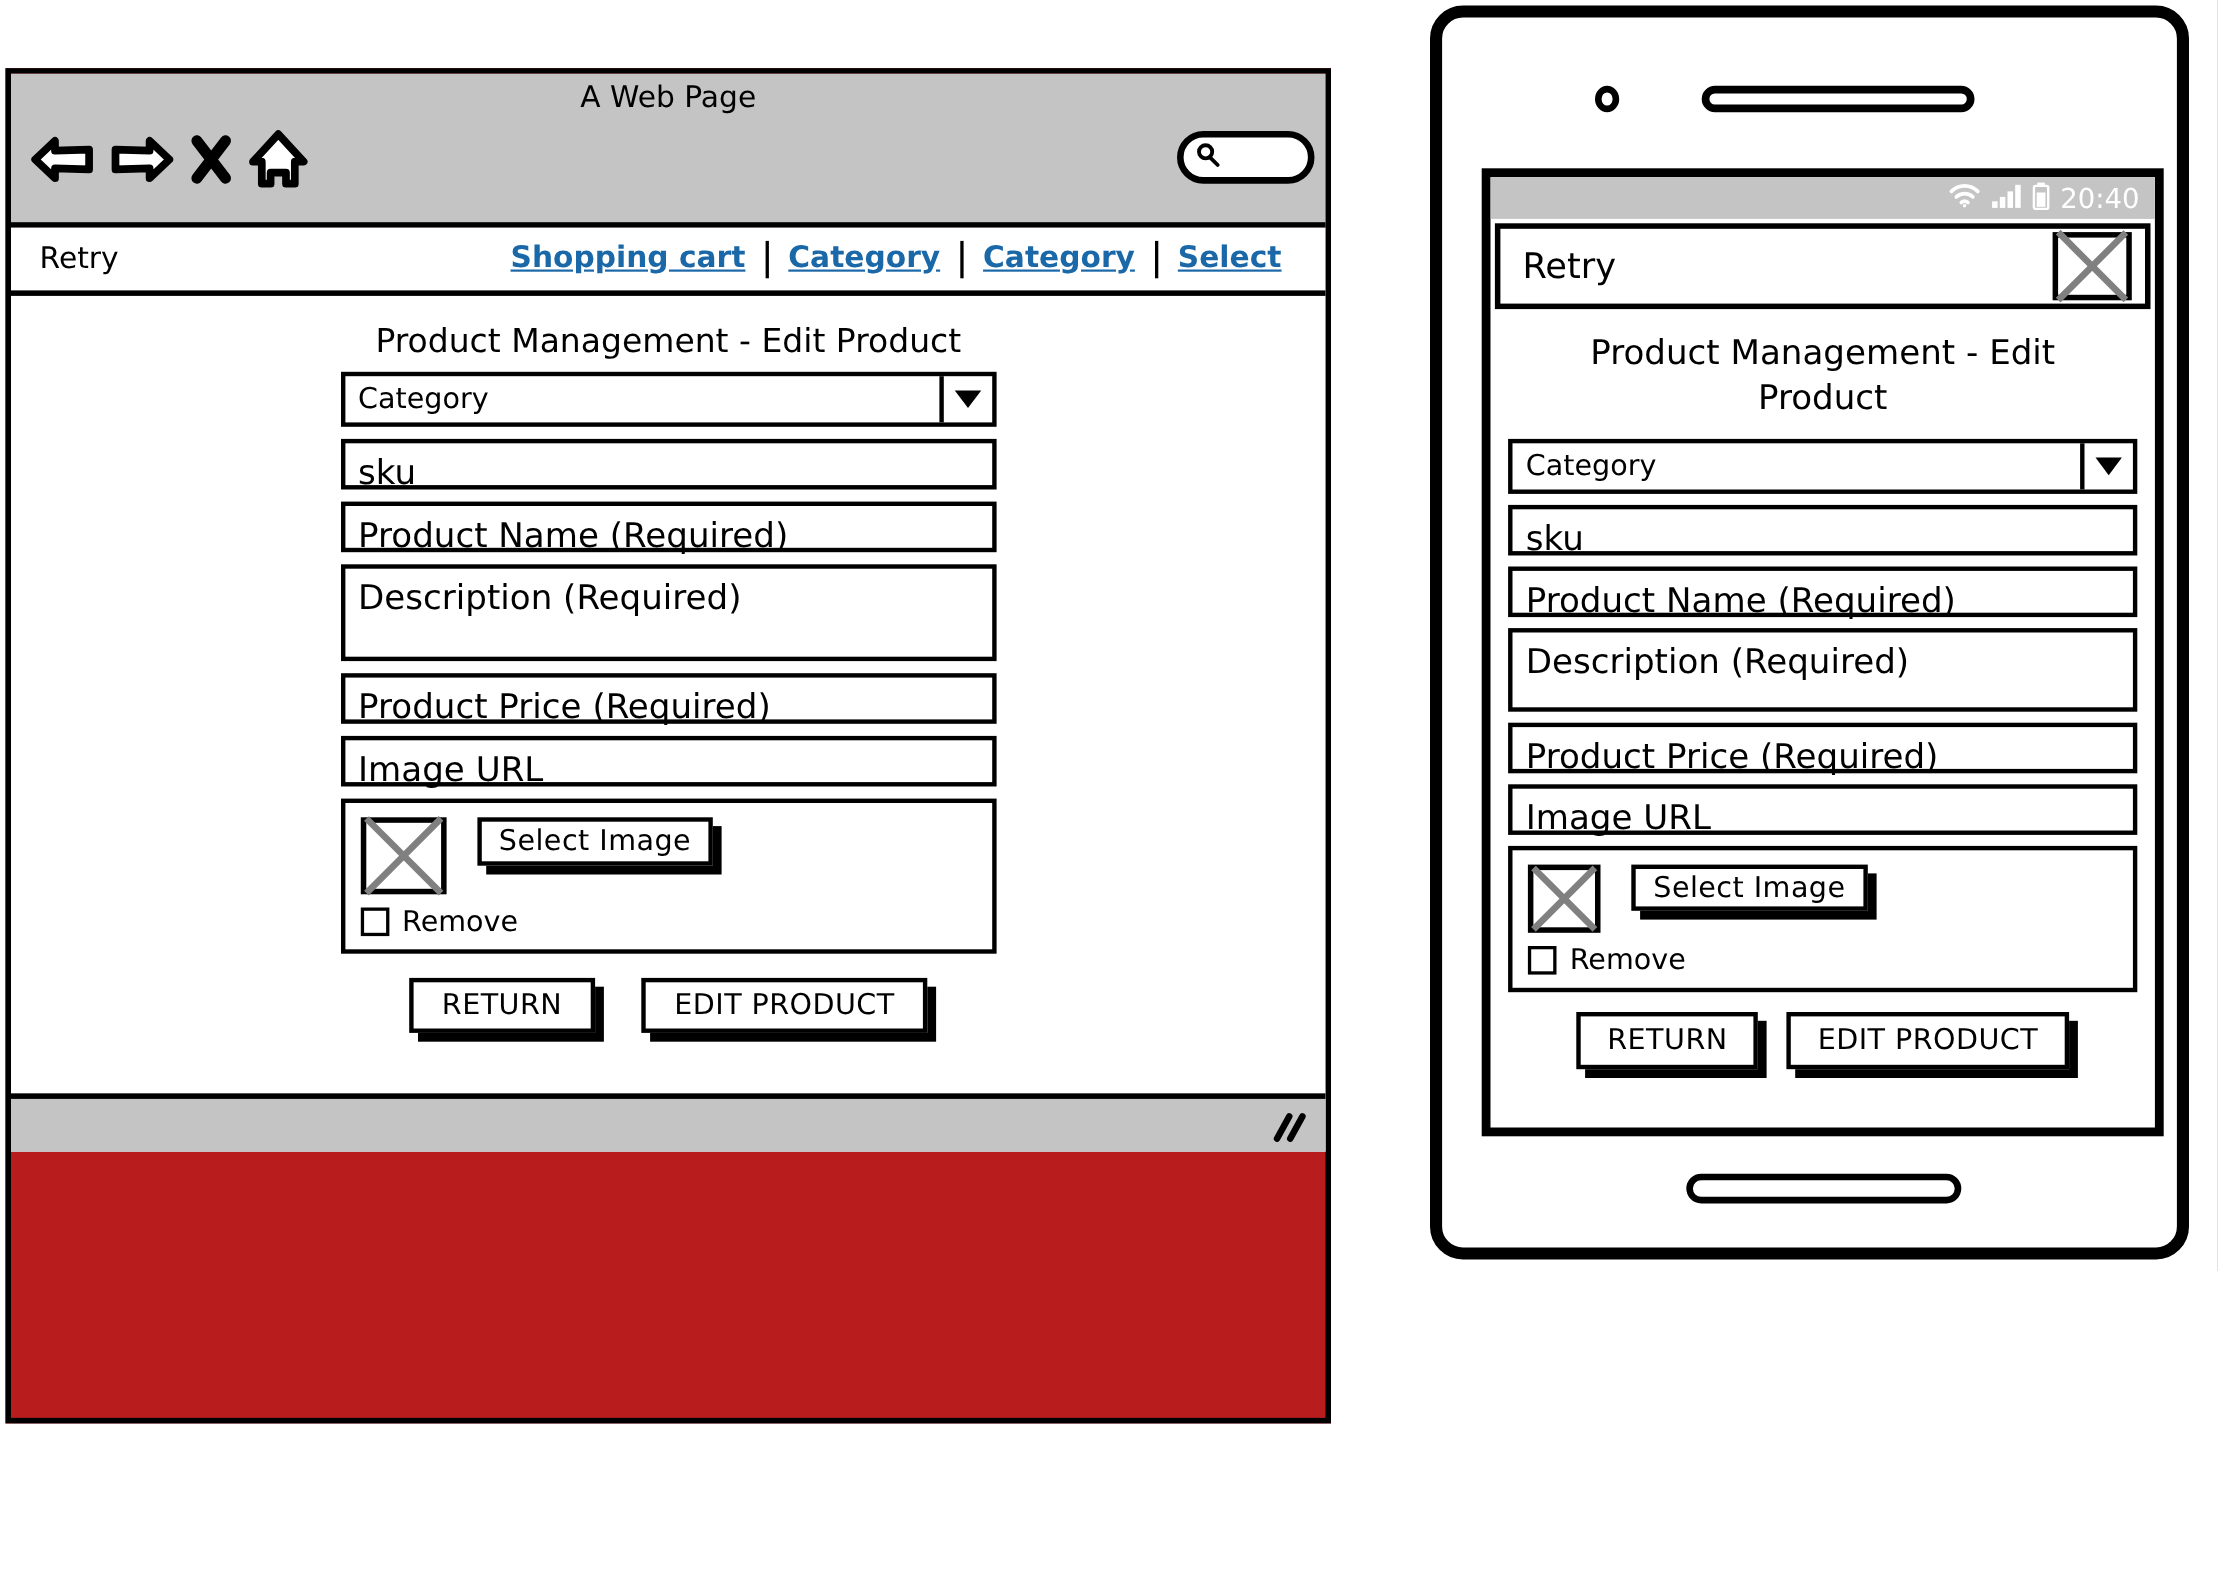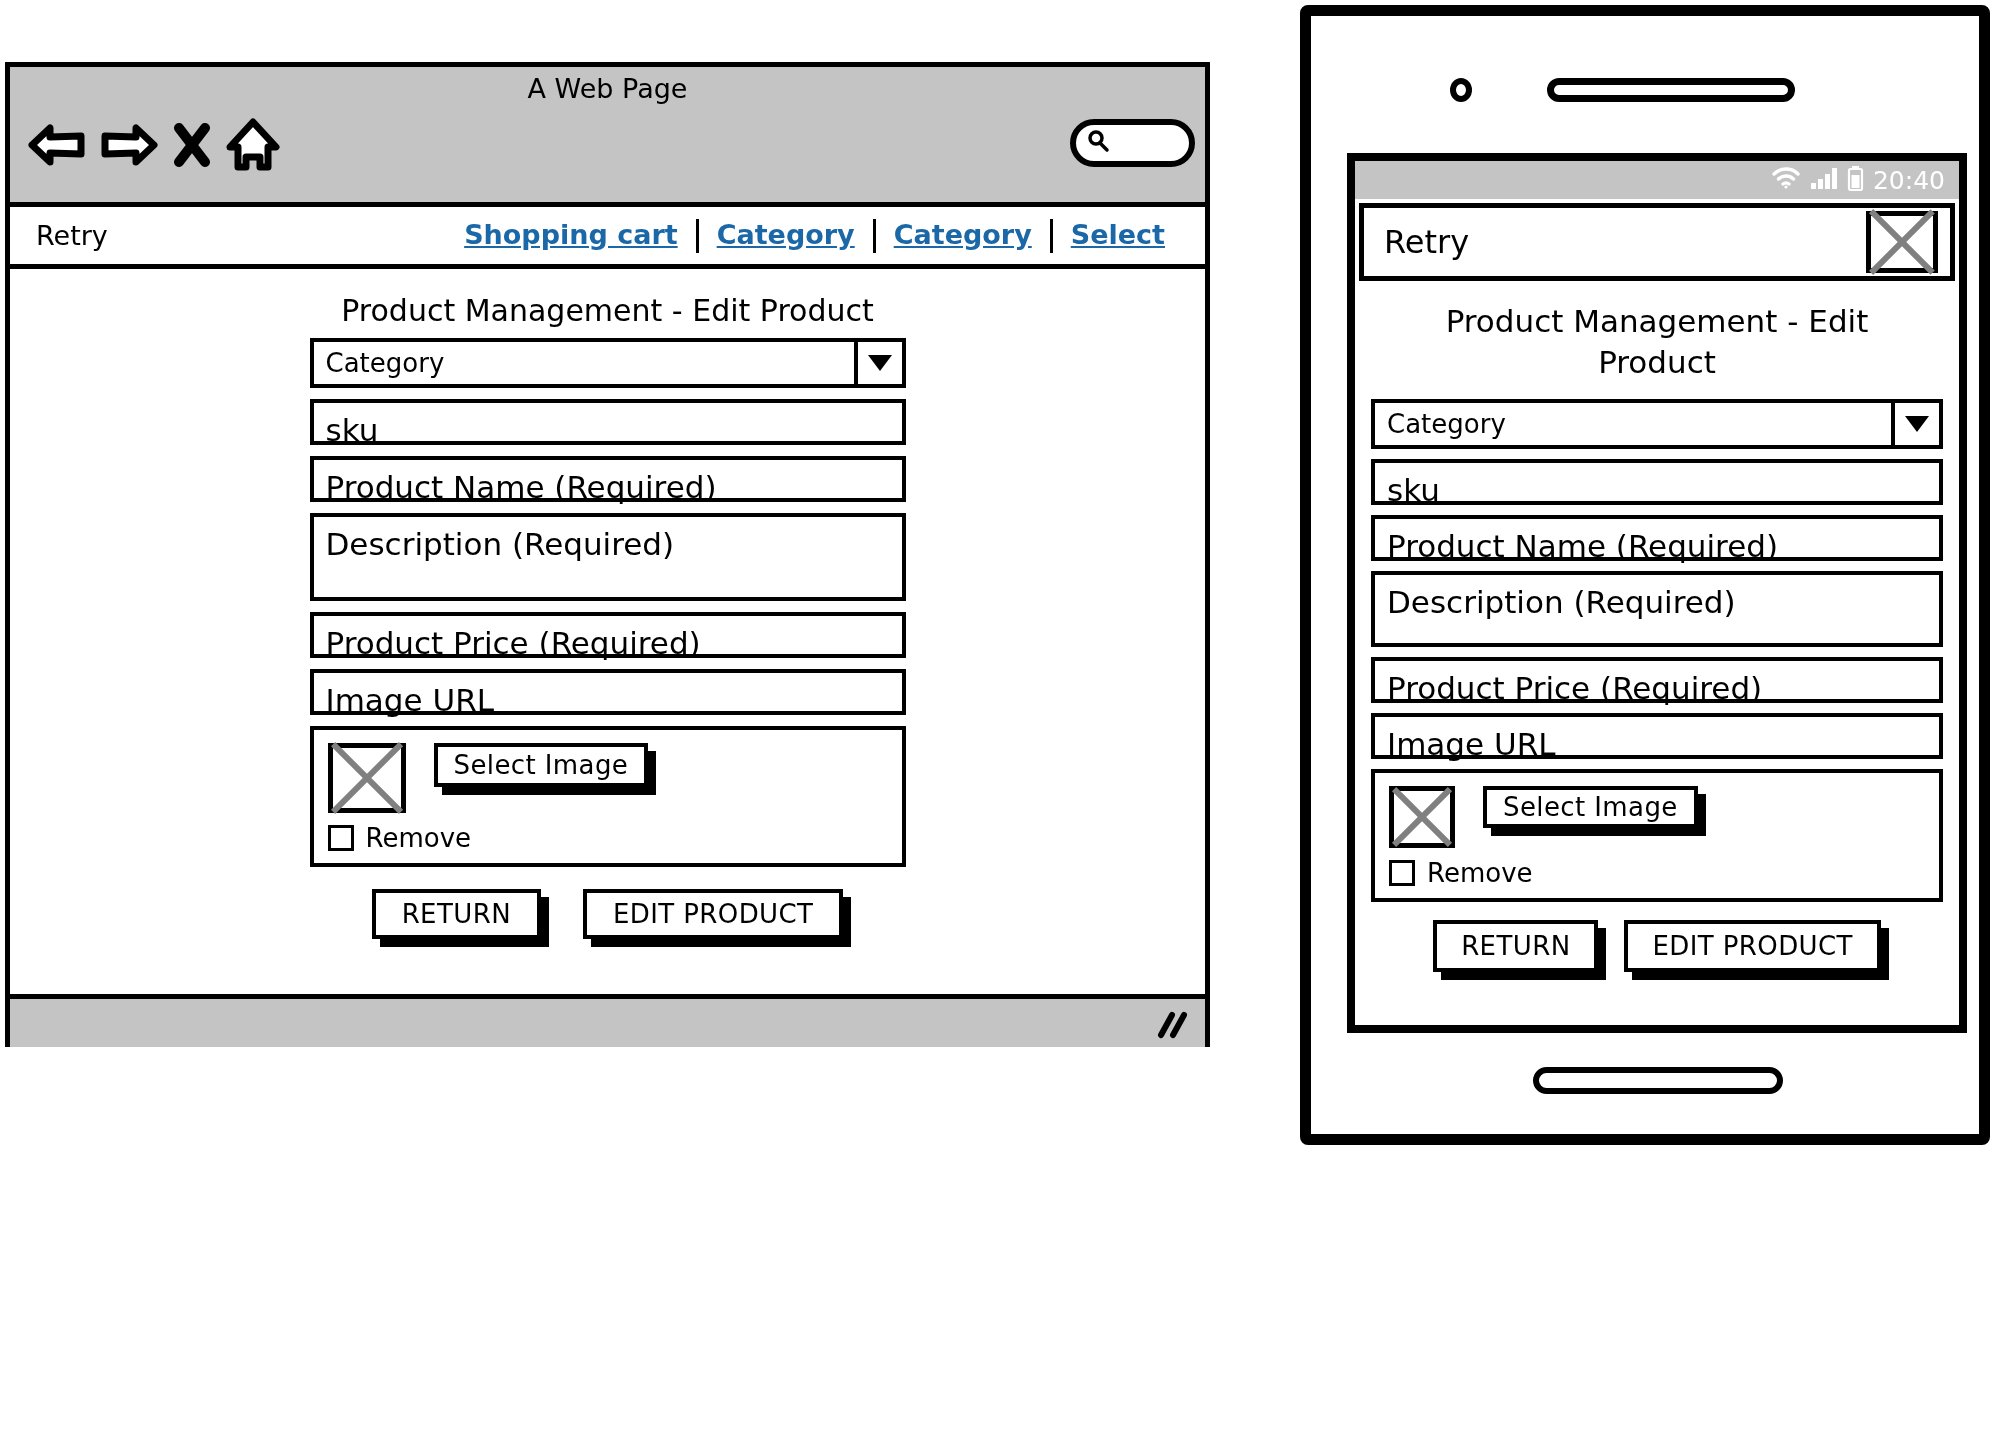--- a/index.html
+++ b/index.html
@@ -73,21 +73,21 @@
     background: #fff;
     flex: 0 0 auto;
   }
 
   
   #browser-window {
     position: absolute;
     left: 5px;
     top: 62px;
     width: 1205px;
-    height: 985px;
+    height: 1232px;
     border: 5px solid #000;
     box-sizing: border-box;
     background: #b91c1c;
   }
   #browser-chrome {
     position: relative;
     height: 140px;
     background: #c4c4c4;
     border-bottom: 5px solid #000;
     box-sizing: border-box;
@@ -264,21 +264,21 @@
   }
 
   
   #phone-device {
     position: absolute;
     left: 1300px;
     top: 5px;
     width: 690px;
     height: 1140px;
     border: 11px solid #000;
-    border-radius: 8px;
+    border-radius: 30px;
     box-sizing: border-box;
     background: #fff;
   }
   #phone-camera {
     position: absolute;
     left: 139px;
     top: 62px;
     width: 22px;
     height: 24px;
     border: 6px solid #000;

